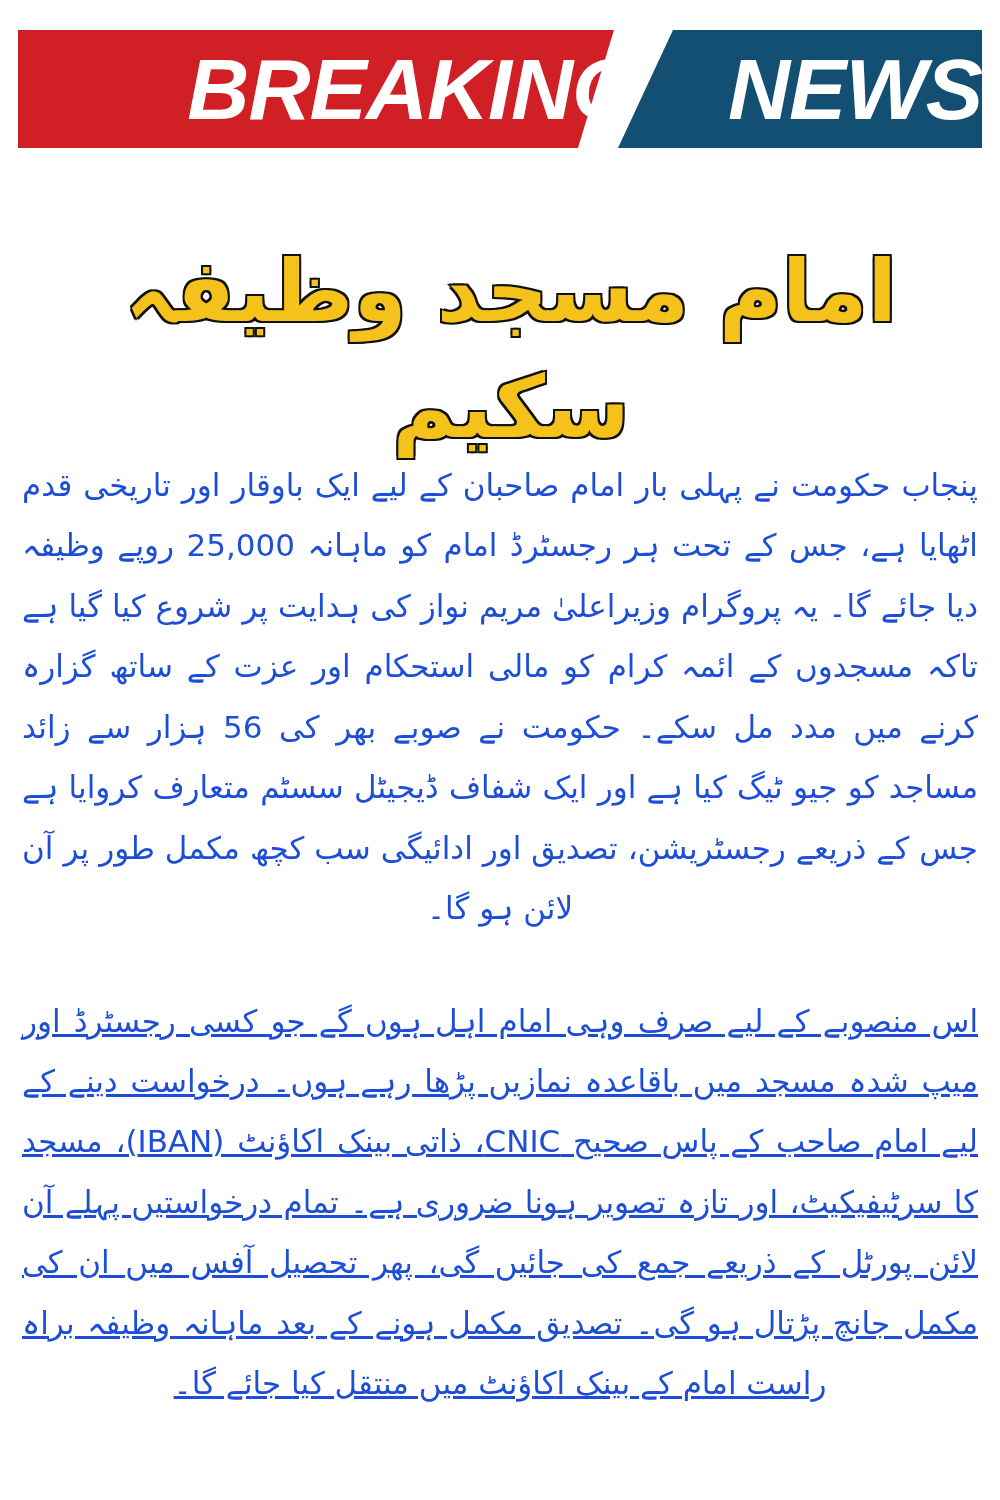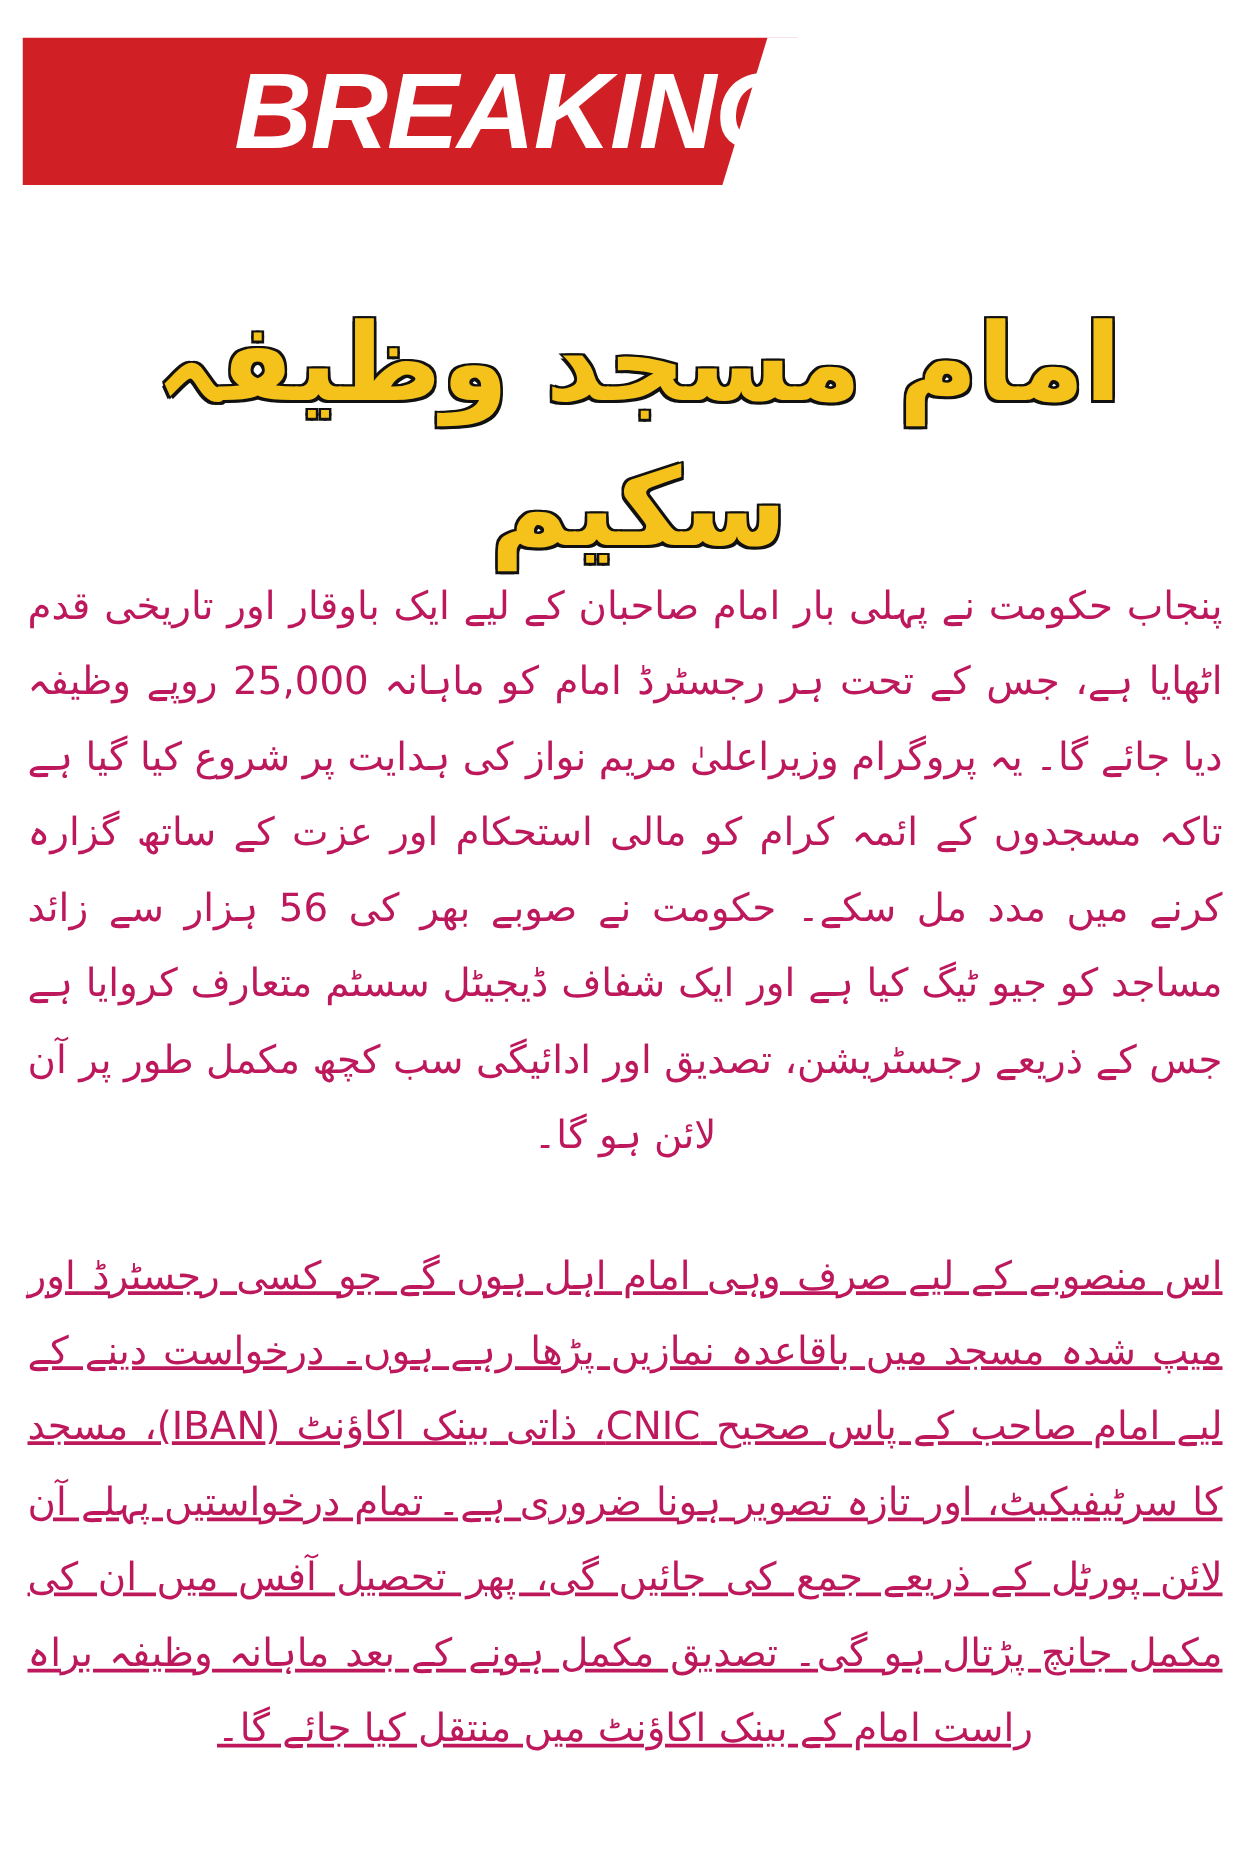--- a/index.html
+++ b/index.html
@@ -99,21 +99,21 @@
 
   
   .article {
     position: absolute;
     top: 455px;
     left: 22px;
     width: 956px;
     direction: rtl;
     text-align: justify;
     text-align-last: center;
-    color: #be185d;
+    color: #1d4ed8;
   }
   .article p {
     margin: 0 0 52px 0;
     font-family: "DejaVu Sans", "Liberation Sans", sans-serif;
     font-size: 31px;
     line-height: 1.95;
     font-weight: 500;
   }
   .article p:last-child {
     margin-bottom: 0;
@@ -121,20 +121,23 @@
   }
 </style>
 </head>
 <body>
 
 <div class="banner">
   <div class="banner-red">
     <span class="banner-text">BREAKING</span>
   </div>
   <div class="banner-slash"></div>
+  <div class="banner-blue">
+    <span class="banner-text">NEWS</span>
+  </div>
 </div>
 
 <h1 class="title">امام مسجد وظیفہ سکیم</h1>
 
 <div class="article">
   <p>پنجاب حکومت نے پہلی بار امام صاحبان کے لیے ایک باوقار اور تاریخی قدم اٹھایا ہے، جس کے تحت ہر رجسٹرڈ امام کو ماہانہ 25,000 روپے وظیفہ دیا جائے گا۔ یہ پروگرام وزیراعلیٰ مریم نواز کی ہدایت پر شروع کیا گیا ہے تاکہ مسجدوں کے ائمہ کرام کو مالی استحکام اور عزت کے ساتھ گزارہ کرنے میں مدد مل سکے۔ حکومت نے صوبے بھر کی 56 ہزار سے زائد مساجد کو جیو ٹیگ کیا ہے اور ایک شفاف ڈیجیٹل سسٹم متعارف کروایا ہے جس کے ذریعے رجسٹریشن، تصدیق اور ادائیگی سب کچھ مکمل طور پر آن لائن ہو گا۔</p>
   <p>اس منصوبے کے لیے صرف وہی امام اہل ہوں گے جو کسی رجسٹرڈ اور میپ شدہ مسجد میں باقاعدہ نمازیں پڑھا رہے ہوں۔ درخواست دینے کے لیے امام صاحب کے پاس صحیح CNIC، ذاتی بینک اکاؤنٹ (IBAN)، مسجد کا سرٹیفیکیٹ، اور تازہ تصویر ہونا ضروری ہے۔ تمام درخواستیں پہلے آن لائن پورٹل کے ذریعے جمع کی جائیں گی، پھر تحصیل آفس میں ان کی مکمل جانچ پڑتال ہو گی۔ تصدیق مکمل ہونے کے بعد ماہانہ وظیفہ براہ راست امام کے بینک اکاؤنٹ میں منتقل کیا جائے گا۔</p>
 </div>
 
 </body></html>

